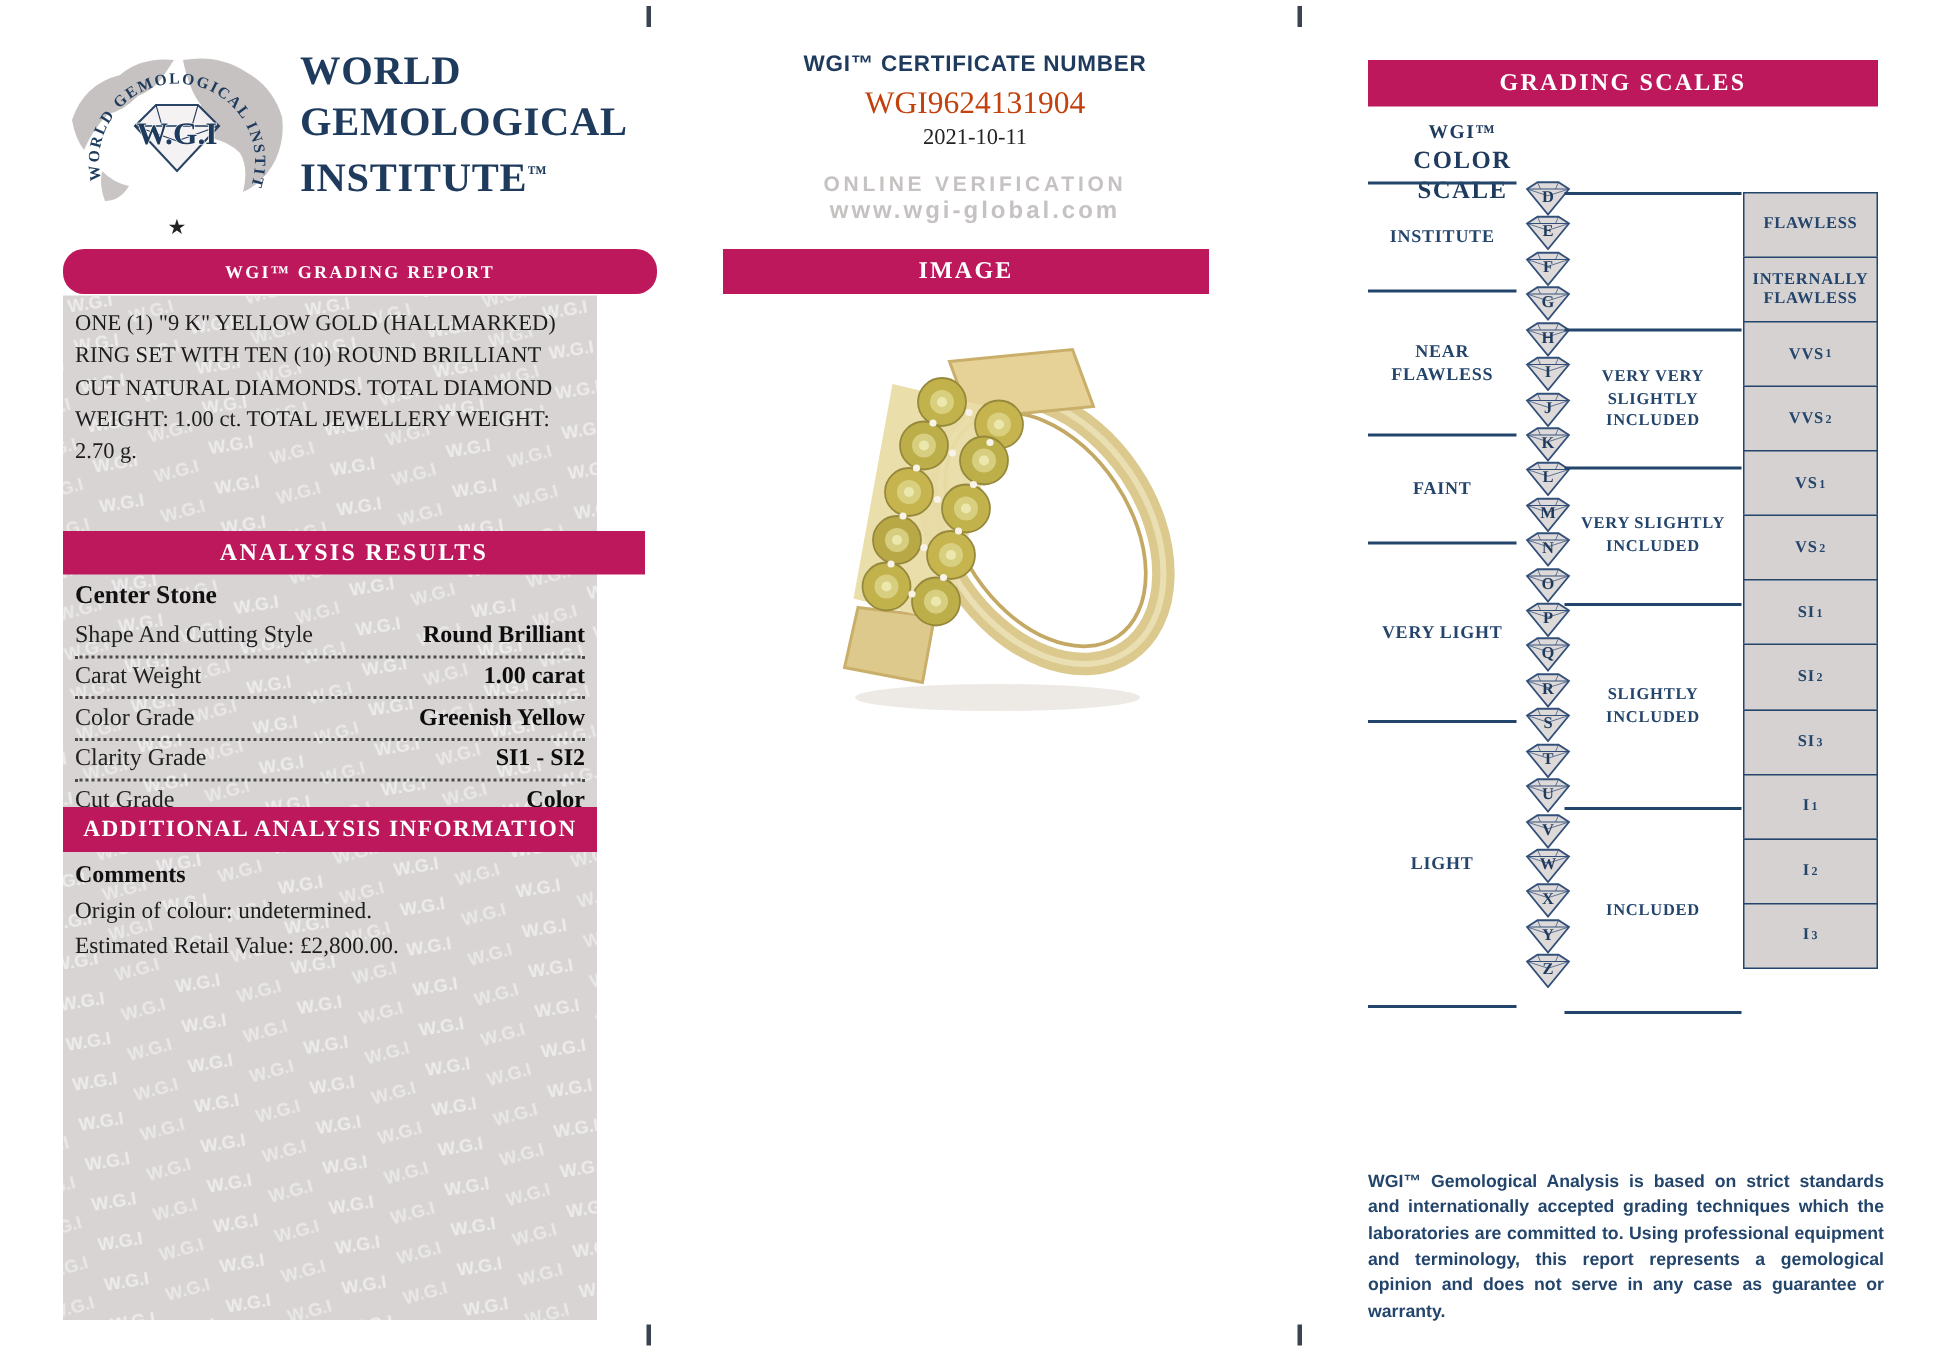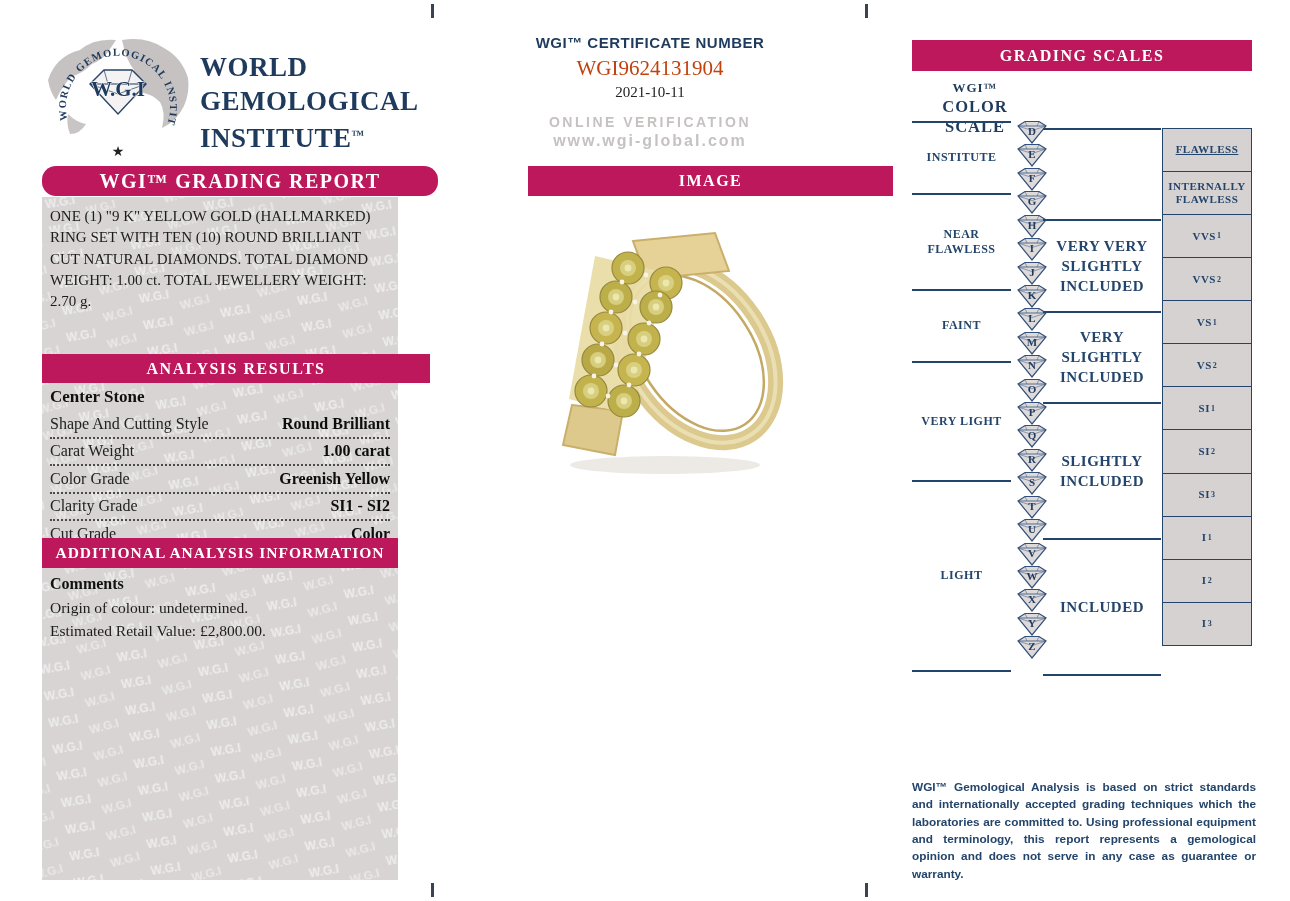--- a/index.html
+++ b/index.html
@@ -2,26 +2,26 @@
 <html><head>
 <meta charset="utf-8">
 <style>
   html,body{margin:0;padding:0;background:#fff;}
   #page{position:relative;width:1290px;height:901px;background:#ffffff;overflow:hidden;
         font-family:"Liberation Serif",serif;color:#1e3a5c;}
   .crop-mark{position:absolute;width:3px;height:14px;background:#3a4350;}
 
   
   .left-col{position:absolute;left:42px;top:30px;width:356px;height:850px;}
-  .org-title{position:absolute;left:158px;top:20px;width:210px;
+  .org-title{position:absolute;left:158px;top:0;width:210px;
              font-size:27px;font-weight:bold;line-height:34px;letter-spacing:.5px;color:#1e3a5c;}
   .org-title .tm{font-size:13px;vertical-align:8px;letter-spacing:0;}
   .navy-bar{background:#be185d;color:#fff;display:flex;align-items:center;justify-content:center;
             font-weight:bold;letter-spacing:1.5px;}
-  .report-bar{position:absolute;left:0;top:136px;width:396px;height:30px;font-size:20px;border-radius:14px;}
+  .report-bar{position:absolute;left:0;top:136px;width:396px;height:30px;font-size:12px;border-radius:14px;}
   .gray-panel{position:absolute;left:0;top:167px;width:356px;height:683px;background:#d8d4d4;}
   .wm{position:absolute;left:0;top:0;}
   .desc{position:absolute;left:8px;top:9px;width:342px;font-size:15px;line-height:1.42;color:#1c1c1c;}
   .analysis-bar{position:absolute;left:0;top:157px;width:388px;height:29px;font-size:16px;}
   .analysis-table{position:absolute;left:8px;top:190px;width:340px;color:#111;}
   .group-head{font-size:17px;font-weight:bold;height:24px;color:#111;}
   .arow{display:flex;justify-content:space-between;align-items:center;height:25.5px;
         border-bottom:2px dotted #4a4a4a;font-size:16px;}
   .alabel{color:#222;}
   .avalue{font-weight:bold;color:#0d0d0d;}
@@ -33,45 +33,45 @@
   
   .cert{position:absolute;left:465px;top:34px;width:370px;text-align:center;}
   .cert-label{font-family:"Liberation Sans",sans-serif;font-weight:bold;font-size:15px;
               letter-spacing:.5px;color:#1e3a5c;}
   .cert-number{font-size:21px;color:#c2410c;margin-top:5px;}
   .cert-date{font-size:15px;color:#222;margin-top:3px;}
   .verify{font-family:"Liberation Sans",sans-serif;font-weight:bold;font-size:14px;
           letter-spacing:2.5px;color:#c6c2c2;margin-top:13px;}
   .verify-url{font-family:"Liberation Sans",sans-serif;font-weight:bold;font-size:16px;
               letter-spacing:2px;color:#c6c2c2;margin-top:2px;}
-  .image-bar{position:absolute;left:482px;top:166px;width:365px;height:30px;font-size:16px;margin-left:46px;}
+  .image-bar{position:absolute;left:482px;top:166px;width:324px;height:30px;font-size:16px;}
   .ring-wrap{position:absolute;left:515px;top:213px;width:290px;height:270px;}
 
   
   .scales-bar{position:absolute;left:912px;top:40px;width:340px;height:31px;font-size:16px;}
   .scale-header{position:absolute;top:80px;text-align:center;color:#1e3a5c;font-weight:bold;}
   .scale-header .l1{font-size:13px;letter-spacing:1px;}
   .scale-header .l2{font-size:16.5px;letter-spacing:1px;margin-top:1px;}
   .color-header{left:912px;width:126px;}
   .clarity-header{left:1085px;width:170px;}
   .color-groups{position:absolute;left:912px;top:121px;width:99px;}
   .cgroup{border-top:2px solid #24456b;display:flex;align-items:center;justify-content:center;
           text-align:center;font-weight:bold;font-size:12px;letter-spacing:.5px;color:#24456b;line-height:1.3;}
   .cgroup.last{border-bottom:2px solid #24456b;}
   .diamond-stack{position:absolute;left:1010px;top:120px;width:44px;}
   .dslot{height:23.43px;overflow:visible;}
   .clarity-labels{position:absolute;left:1043px;top:128px;width:118px;}
   .clgroup{border-top:2px solid #24456b;display:flex;align-items:center;justify-content:center;
-           text-align:center;font-weight:bold;font-size:15px;letter-spacing:.5px;color:#24456b;line-height:1.35;}
+           text-align:center;font-weight:bold;font-size:11px;letter-spacing:.5px;color:#24456b;line-height:1.35;}
   .clgroup.last{border-bottom:2px solid #24456b;}
   .clarity-boxes{position:absolute;left:1162px;top:128px;width:90px;}
   .cbox{box-sizing:border-box;height:44.67px;background:#d6d2d2;border:1.6px solid #24456b;
         margin-top:-1.6px;display:flex;align-items:center;justify-content:center;text-align:center;
         font-weight:bold;font-size:11px;letter-spacing:.5px;color:#24456b;line-height:1.25;padding:0 5px;}
-  .cbox:first-child{margin-top:0;text-decoration:underline;}
+  .cbox:first-child{margin-top:0;}
   .cbox .sub{font-size:8px;vertical-align:-4px;margin-left:1px;}
   .disclaimer{position:absolute;left:912px;top:779px;width:344px;text-align:justify;
               font-family:"Liberation Sans",sans-serif;font-weight:bold;font-size:11.8px;
               line-height:1.47;color:#24456b;}
 </style>
 </head>
 <body>
 
 <div id="page">
 

